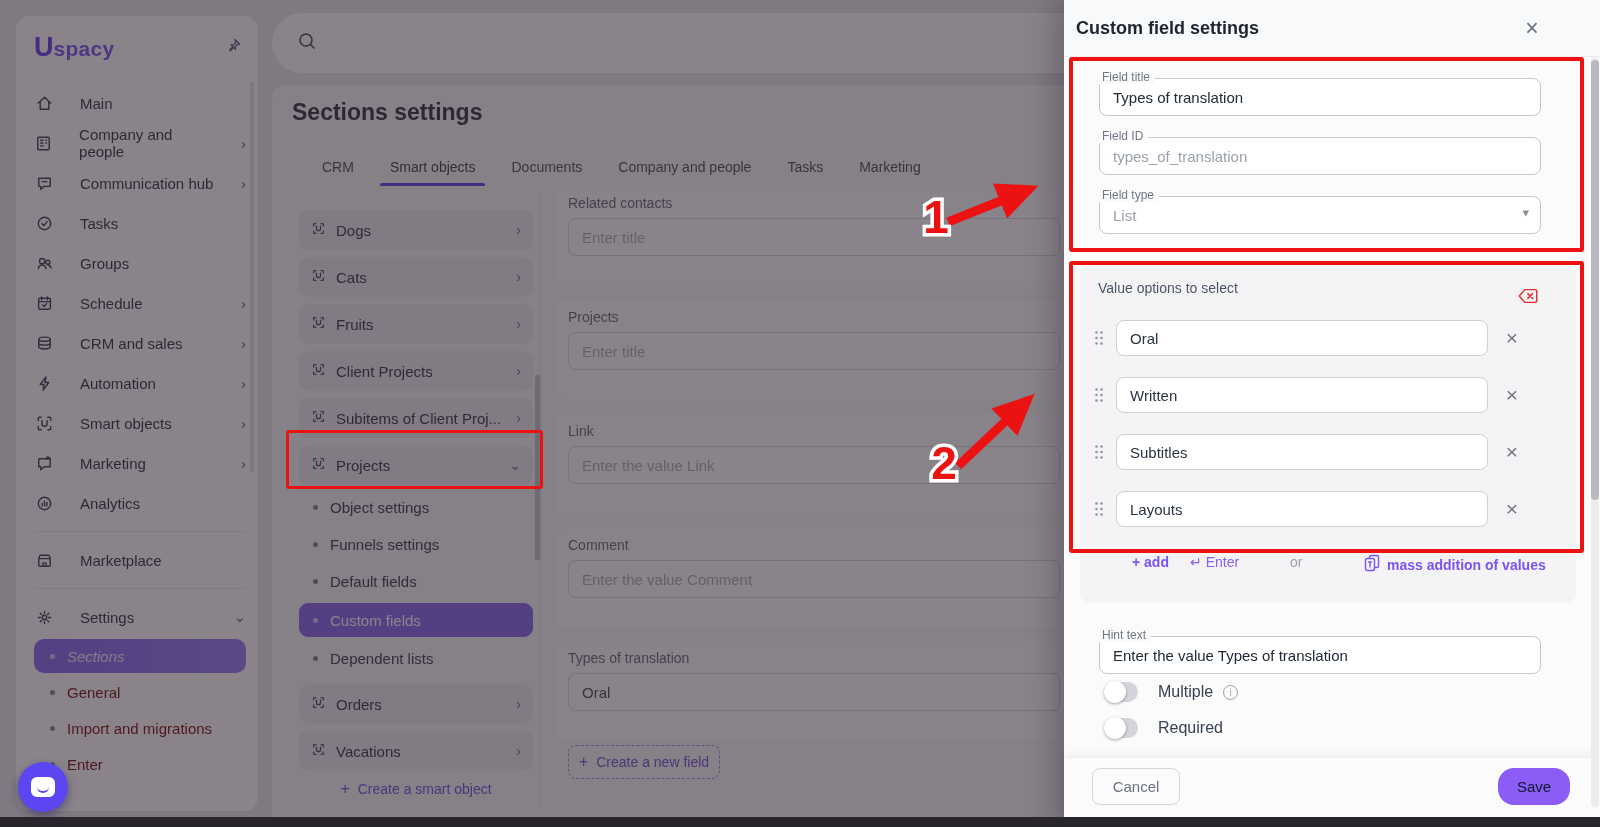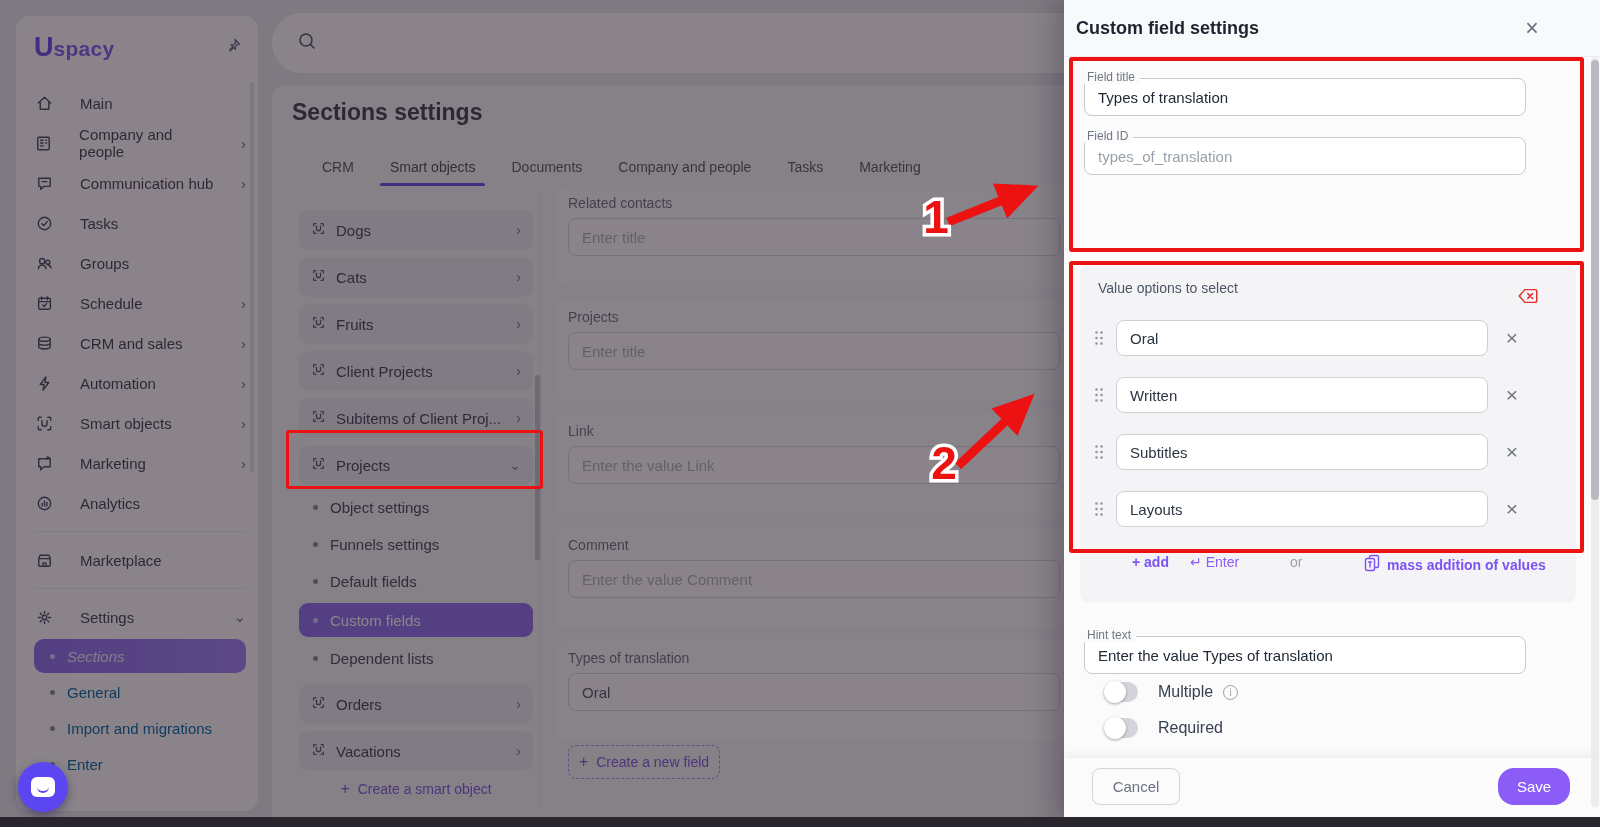--- a/index.html
+++ b/index.html
@@ -15,21 +15,21 @@
   .sb-head { display:flex; align-items:center; justify-content:space-between; padding:16px 16px 0 18px; }
   .logo { display:flex; align-items:baseline; }
   .logo-u { font-size:27px; font-weight:800; color:#6d4aed; }
   .logo-rest { font-size:21px; font-weight:700; color:#7c5ff2; letter-spacing:.3px; }
   .pin { color:#6f6a85; }
   .sb-nav { margin-top:20px; padding:0 12px 0 18px; }
   .sb-item { height:40px; display:flex; align-items:center; gap:26px; font-size:15px; color:#423d55; cursor:pointer; }
   .sb-ico { width:20px; display:flex; justify-content:center; }
   .sb-chev { margin-left:auto; color:#6f6a85; font-size:15px; }
   .sb-div { height:1px; background:#ebebf0; margin:8px 0; }
-  .sb-sub { height:34px; display:flex; align-items:center; gap:12px; padding-left:16px; font-size:15px; color:#0369a1; border-radius:10px; margin:2px 0; cursor:pointer; }
+  .sb-sub { height:34px; display:flex; align-items:center; gap:12px; padding-left:16px; font-size:15px; color:#7f1d1d; border-radius:10px; margin:2px 0; cursor:pointer; }
   .sb-sub .dot { width:5px; height:5px; border-radius:50%; background:#8d88a0; flex:0 0 auto; }
   .sb-sub.active { background:linear-gradient(90deg,#8e6ff0,#9d82f3); color:#f1ecff;font-style:italic; }
   .sb-sub.active .dot { background:#d9ccff; }
   .sb-scroll { position:absolute; right:4px; top:66px; width:4px; height:390px; border-radius:2px; background:#e4e4ea; }
   
   .searchbar { position:absolute; left:272px; top:13px; width:1312px; height:60px; background:#ffffff; border-radius:30px; z-index:1; display:flex; align-items:center; padding-left:24px; }
   
   .maincard { position:absolute; left:272px; top:85px; width:1312px; height:732px; background:#f6f6f8; border-radius:14px 14px 0 0; z-index:1; }
   .page-title { position:absolute; left:20px; top:14px; margin:0; font-size:23px; font-weight:600; color:#3b3f4f; }
   .tabs { position:absolute; left:50px; top:74px; display:flex; gap:36px; font-size:14px; color:#555b68; }
@@ -58,21 +58,21 @@
   .chat-fab { position:absolute; left:18px; top:762px; width:50px; height:50px; border-radius:50%; background:#5b46f1; z-index:15; display:flex; align-items:center; justify-content:center; box-shadow:0 4px 10px rgba(30,20,80,.45); cursor:pointer; }
   .chat-ico { width:24px; height:20px; background:#fff; border-radius:6px; position:relative; }
   .chat-ico::after { content:""; position:absolute; left:6px; top:7px; width:12px; height:7px; border:2px solid #5b46f1; border-top:none; border-left:none; border-right:none; border-radius:0 0 10px 10px; }
   
   .overlay { position:absolute; inset:0; background:rgba(30,19,31,.52); z-index:10; }
   
   .panel { position:absolute; left:1064px; top:0; width:536px; height:827px; background:#fbfbfc; z-index:20; box-shadow:-10px 0 26px rgba(20,10,30,.25); }
   .panel-header { position:absolute; left:0; top:0; width:100%; height:56px; background:#f8f9fa; display:flex; align-items:center; box-shadow:0 1px 0 #ececf0; }
   .panel-title { margin:0; padding-left:12px; font-size:18px; font-weight:600; color:#1c2430; }
   .panel-close { position:absolute; right:54px; top:14px; width:28px; height:28px; border:none; background:transparent; font-size:23px; line-height:26px; color:#6b7280; cursor:pointer; padding:0; }
-  .ofield { position:absolute; left:8px; width:454px; height:45px;padding-left:12px; }
+  .ofield { position:absolute; left:23px; width:454px; height:45px;padding-left:12px; }
   .oflabel { position:absolute; top:-8px; left:10px; font-size:12px; color:#707785; background:#fbfbfc; padding:0 5px; z-index:1; }
   .ofinput { width:100%; height:38px; border:1px solid #c8c8d0; border-radius:8px; padding:0 13px; font-size:15px; background:#fff; color:#212b36; font-family:"Liberation Sans", sans-serif; }
   .ofinput.muted { color:#9aa0ab; }
   .caret { position:absolute; right:12px; top:9px; color:#8a8f9a; font-size:13px; pointer-events:none; }
   .opt-card { position:absolute; left:16px; top:266px; width:496px; height:336px; background:#f4f4f7; border-radius:8px; }
   .opt-label { position:absolute; left:18px; top:14px; font-size:14px; color:#4b5563; }
   .opt-clear { position:absolute; right:38px; top:22px; cursor:pointer; }
   .opt-row-handle { position:absolute; left:14px; cursor:grab; }
   .opt-input { position:absolute; left:36px; width:372px; height:36px; border:1px solid #cfcfd6; border-radius:8px; background:#fff; padding:0 13px; font-size:15px; color:#2b3440; font-family:"Liberation Sans", sans-serif; }
   .opt-x { position:absolute; left:420px; width:24px; height:24px; border:none; background:transparent; color:#6f7680; font-size:21px; line-height:22px; padding:0; cursor:pointer; }
@@ -81,21 +81,21 @@
   .act-enter { position:absolute; left:94px; color:#8b5cf6; }
   .act-or { position:absolute; left:194px; color:#9aa0a8; }
   .act-mass { position:absolute; left:268px; color:#7c52f5; font-weight:bold; display:flex; gap:7px; align-items:center; cursor:pointer; }
   .tog-row { position:absolute; left:40px; display:flex; align-items:center; gap:20px; }
   .switch { width:34px; height:20px; border-radius:10px; background:#d4d4da; position:relative; cursor:pointer; flex:0 0 auto; }
   .switch .knob { position:absolute; left:0px; top:-1px; width:22px; height:22px; border-radius:50%; background:#fff; box-shadow:0 1px 3px rgba(0,0,0,.35); }
   .tog-label { font-size:16px; color:#374151; }
   .info-ico { width:15px; height:15px; border:1px solid #9aa0a8; border-radius:50%; color:#9aa0a8; font-size:10px; display:inline-flex; align-items:center; justify-content:center; margin-left:-10px; }
   .panel-footer { position:absolute; left:0; top:758px; width:100%; height:59px; background:#fbfbfc; box-shadow:0 -3px 8px rgba(0,0,0,.06); }
   .btn-cancel { position:absolute; left:28px; top:10px; width:88px; height:37px; border:1px solid #d4d4da; border-radius:8px; background:#fbfbfc; color:#6b7280; font-size:15px; cursor:pointer; font-family:"Liberation Sans", sans-serif; }
-  .btn-save { position:absolute; right:30px; top:10px; width:72px; height:37px; border:none; border-radius:16px; background:#8b5cf6; color:#ffffff; font-size:15px; cursor:pointer; font-family:"Liberation Sans", sans-serif; }
+  .btn-save { position:absolute; right:30px; top:10px; width:72px; height:37px; border:none; border-radius:16px; background:#8b5cf6; color:#0f172a; font-size:15px; cursor:pointer; font-family:"Liberation Sans", sans-serif; }
   .panel-scrolltrack { position:absolute; right:1px; top:57px; width:8px; height:750px; background:#ececef; border-radius:4px; }
   .panel-scrollthumb { position:absolute; right:1px; top:60px; width:8px; height:440px; background:#b9b9c0; border-radius:4px; }
   
   .bottombar { position:absolute; left:0; top:817px; width:1600px; height:10px; background:#28262c; z-index:26; }
   .ann-rect { position:absolute; border:4px solid #ec1212; border-radius:3px; z-index:30; pointer-events:none; }
   .ann-svg { position:absolute; left:0; top:0; z-index:31; pointer-events:none; }
 </style>
 </head>
 <body>
 
@@ -409,20 +409,25 @@
     </div>
     <button class="panel-close">×</button>
 
     <div class="ofield" style="top:78px">
       <span class="oflabel">Field title</span>
       <input class="ofinput" value="Types of translation" style="">
     </div>
     <div class="ofield" style="top:137px">
       <span class="oflabel">Field ID</span>
       <input class="ofinput muted" readonly="" value="types_of_translation" style="">
+    </div>
+    <div class="ofield" style="top:196px">
+      <span class="oflabel">Field type</span>
+      <input class="ofinput muted" readonly="" value="List" style="">
+      <span class="caret">▾</span>
     </div>
 
     <div class="opt-card">
       <span class="opt-label">Value options to select</span>
       <span class="opt-clear">
         <svg width="20" height="16" viewBox="0 0 22 16" fill="none" stroke="#e62b2b" stroke-width="1.6" stroke-linejoin="round">
             <path d="M7.6 1h11.2a1.8 1.8 0 011.8 1.8v10.4a1.8 1.8 0 01-1.8 1.8H7.6L1.4 8z"></path>
             <path d="M10.8 5.4l5.2 5.2M16 5.4l-5.2 5.2" stroke-linecap="round"></path>
           </svg>
       </span>

